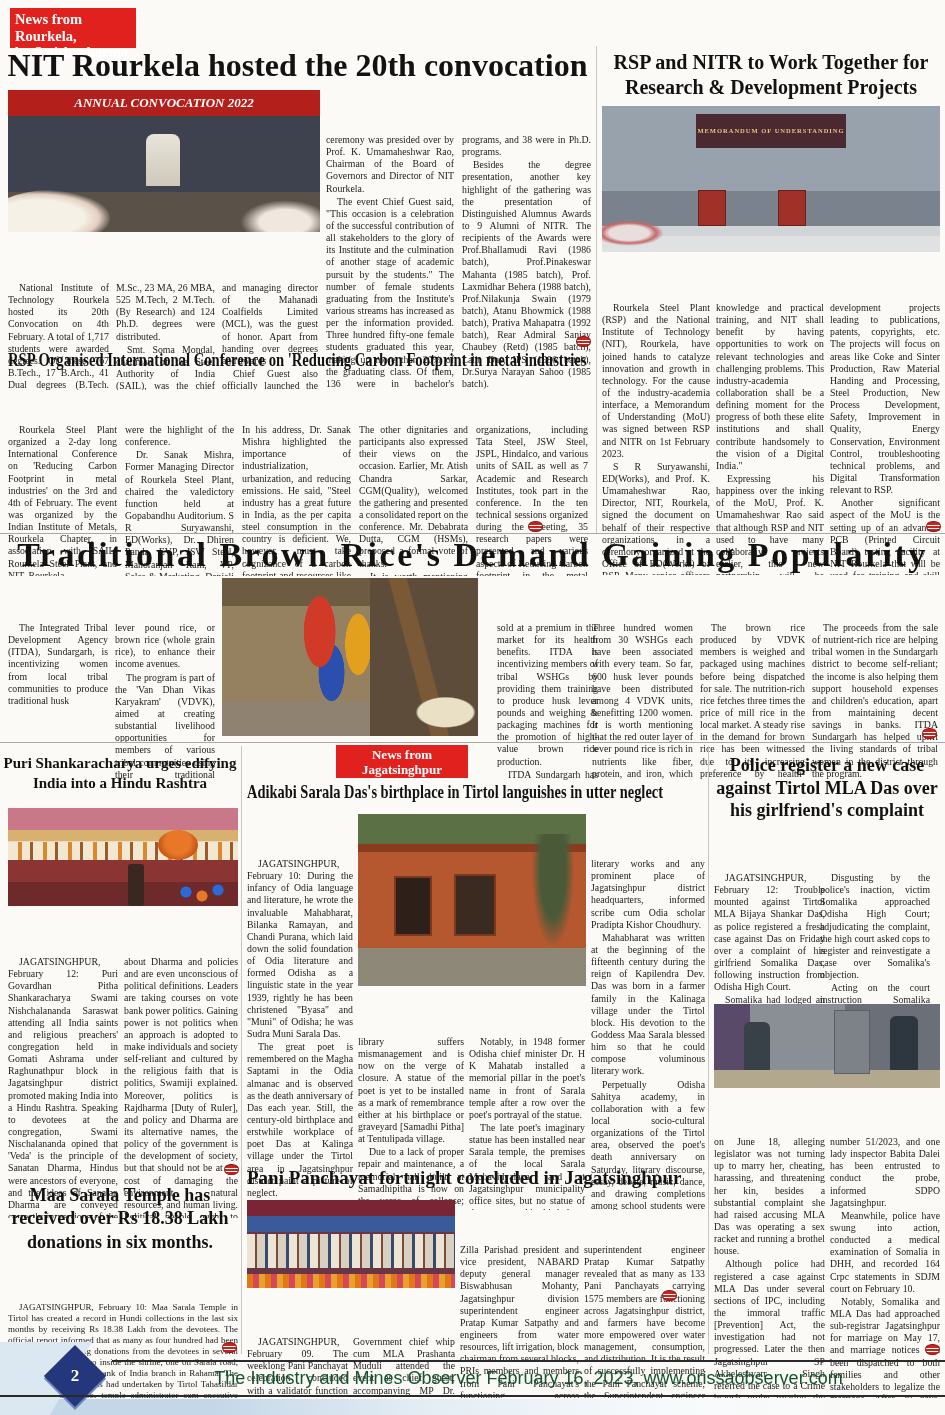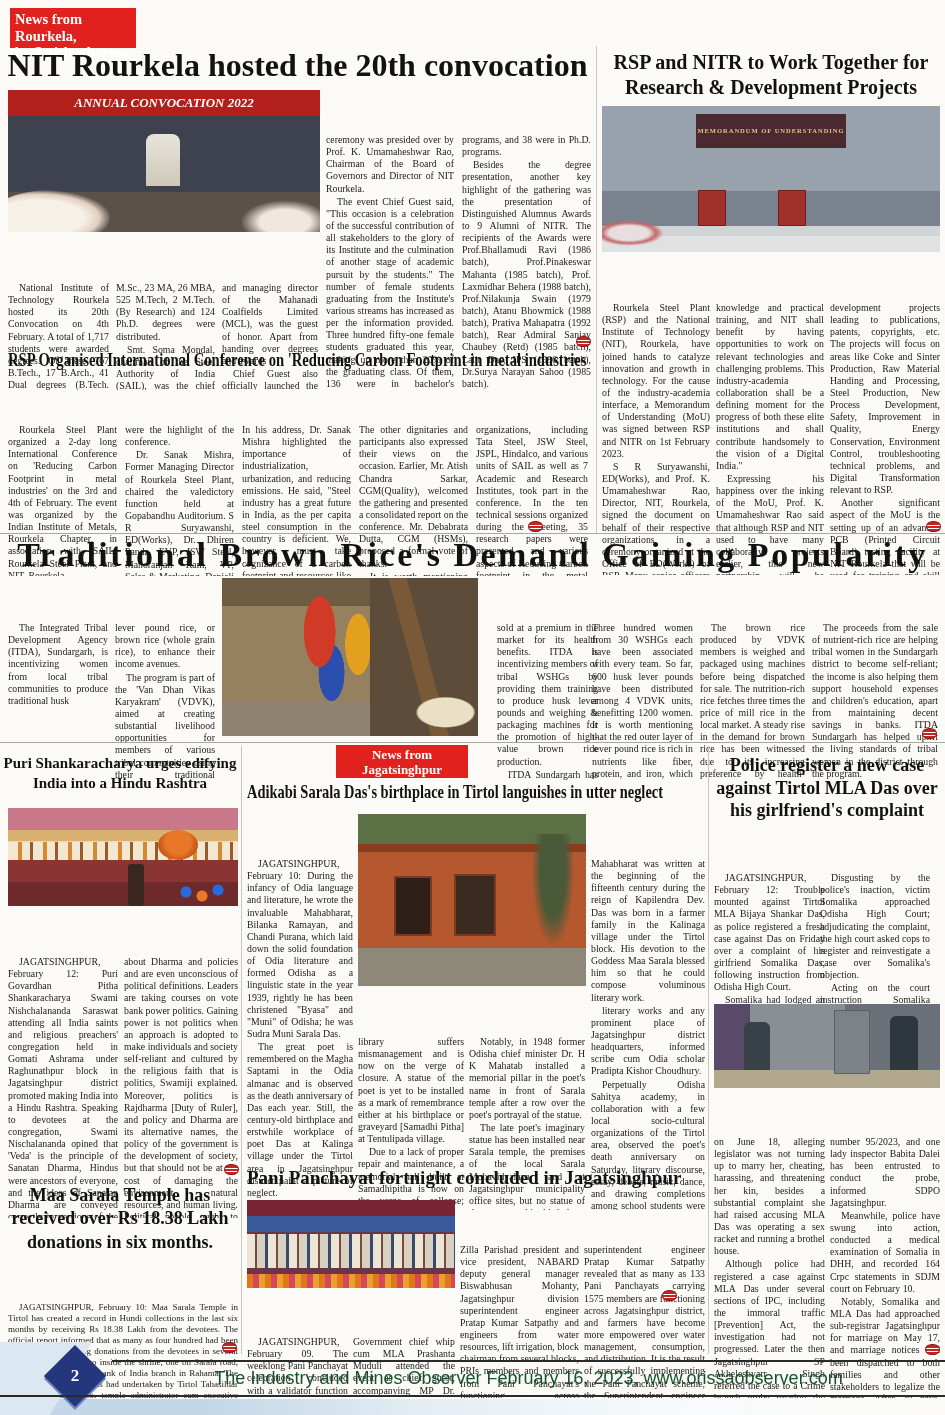--- a/index.html
+++ b/index.html
@@ -196,22 +196,22 @@
   </div>
   <div class="col cont" style="left:358px; top:992px; width:106px; height:174px;">
       <p>library suffers mismanagement and is now on the verge of closure. A statue of the poet is yet to be installed as a mark of remembrance either at his birthplace or graveyard [Samadhi Pitha] at Tentulipada village.</p>
       <p>Due to a lack of proper repair and maintenance, a memorial hall built at Samadhipitha is now on the verge of collapse; ironically, Kalinga village, where the great poet was born in the 15th century, is deprived of good roads and accessible communication.</p>
     </div>
   <div class="col" style="left:469px; top:992px; width:116px; height:174px;">
       <p>Notably, in 1948 former Odisha chief minister Dr. H K Mahatab installed a memorial pillar in the poet's name in front of Sarala temple after a row over the poet's portrayal of the statue.</p>
       <p>The late poet's imaginary statue has been installed near Sarala temple, the premises of the local Sarala Mohavidyalaya, and at Jagatsinghpur municipality office sites, but no statue of the poet at his birthplace, Samadhi Pitha, Sadhana Pitha, Munigosaion Pitha where the late poet had performed his</p>
     </div>
   <div class="col cont" style="left:591px; top:814px; width:114px; height:352px;">
+      <p>literary works and any prominent place of Jagatsinghpur district headquarters, informed scribe cum Odia scholar Pradipta Kishor Choudhury.</p>
       <p>Mahabharat was written at the beginning of the fifteenth century during the reign of Kapilendra Dev. Das was born in a farmer family in the Kalinaga village under the Tirtol block. His devotion to the Goddess Maa Sarala blessed him so that he could compose voluminous literary work.</p>
-      <p>literary works and any prominent place of Jagatsinghpur district headquarters, informed scribe cum Odia scholar Pradipta Kishor Choudhury.</p>
       <p>Perpetually Odisha Sahitya academy, in collaboration with a few local socio-cultural organizations of the Tirtol area, observed the poet's death anniversary on Saturday, literary discourse, essay, debate, music, dance, and drawing completions among school students were held, and the successful participants were felicitated.</p>
     </div>
 
   <div class="hl" style="left:247px; top:1168px; width:458px; height:28px; overflow:visible;">
     <span class="fit" style="font-size:19px;">Pani Panchayat fortnight concluded in Jagatsinghpur</span>
   </div>
   <div class="ph" style="left:247px; top:1200px; width:208px; height:88px; background:linear-gradient(180deg,#7a2535 0 18%,#3a5a9a 18% 36%,#6a3545 36%);">
     <div class="inner" style="left:0; top:34px; width:100%; height:34px; background:repeating-linear-gradient(90deg,#ece4d4 0 8px,#7a4a3a 8px 10px,#d8d0c0 10px 18px,#3a4a6a 18px 21px);"></div>
     <div class="inner" style="left:0; bottom:0; width:100%; height:14px; background:repeating-linear-gradient(90deg,#e07818 0 6px,#d4485a 6px 12px,#e8a030 12px 18px);"></div>
   </div>
@@ -242,21 +242,21 @@
     <div class="inner" style="left:0; bottom:0; width:100%; height:18px; background:#b2a88e;"></div>
     <div class="inner" style="left:30px; top:18px; width:26px; height:48px; background:#384048; border-radius:6px 6px 0 0;"></div>
     <div class="inner" style="right:22px; top:12px; width:28px; height:54px; background:#2e3640; border-radius:6px 6px 0 0;"></div>
     <div class="inner" style="left:120px; top:6px; width:34px; height:62px; background:#7c8288; border:1px solid #5a6066;"></div>
   </div>
   <div class="col cont" style="left:714px; top:1092px; width:111px; height:262px;">
       <p>on June 18, alleging legislator was not turning up to marry her, cheating, harassing, and threatening her kin, besides a substantial complaint she had raised accusing MLA Das was operating a sex racket and running a brothel house.</p>
       <p>Although police had registered a case against MLA Das under several sections of IPC, including the immoral traffic [Prevention] Act, the investigation had not progressed. Later the then Jagatsinghpur SP Akheleshvarr Singh referred the case to a Crime branch probe treating the complaint as a sensitive issue where a seating MLA is being involved; SP Singh had also apprised additional DG of police for taking needful action. But after months, the case had yet to progress either by district police or holding a CB probe.</p>
     </div>
   <div class="col cont" style="left:830px; top:1092px; width:110px; height:262px;">
-      <p>number 95/2023, and one lady inspector Babita Dalei has been entrusted to conduct the probe, informed SDPO Jagatsinghpur.</p>
+      <p>number 51/2023, and one lady inspector Babita Dalei has been entrusted to conduct the probe, informed SDPO Jagatsinghpur.</p>
       <p>Meanwhile, police have swung into action, conducted a medical examination of Somalia in DHH, and recorded 164 Crpc statements in SDJM court on February 10.</p>
       <p>Notably, Somalika and MLA Das had approached sub-registrar Jagatsinghpur for marriage on May 17, and marriage notices had been dispatched to both families and other stakeholders to legalize the marriage. After 30 days, Somalika and her family members were present in the sub-registrar court on June 17. Legislator Das did not turn up to court for marriage, citing his personal and preoccupied work.</p>
     </div>
   <span class="endmark" style="left:925px; top:1344px;"></span>
 
   <div style="position:absolute; left:0; top:1399px; width:945px; height:16px; background:linear-gradient(90deg,#c3d7e8 0 22%,#e4edf4 45%,#f7fafc 70%,#fbfaf6);"></div>
   <div style="position:absolute; left:0; top:1342px; width:110px; height:73px; background:linear-gradient(120deg,#dbe7f1 0 60%, transparent 61%);"></div>
   <div class="diamond" style="left:53px; top:1354px; width:44px; height:44px;">
     <span>2</span>
   </div>

